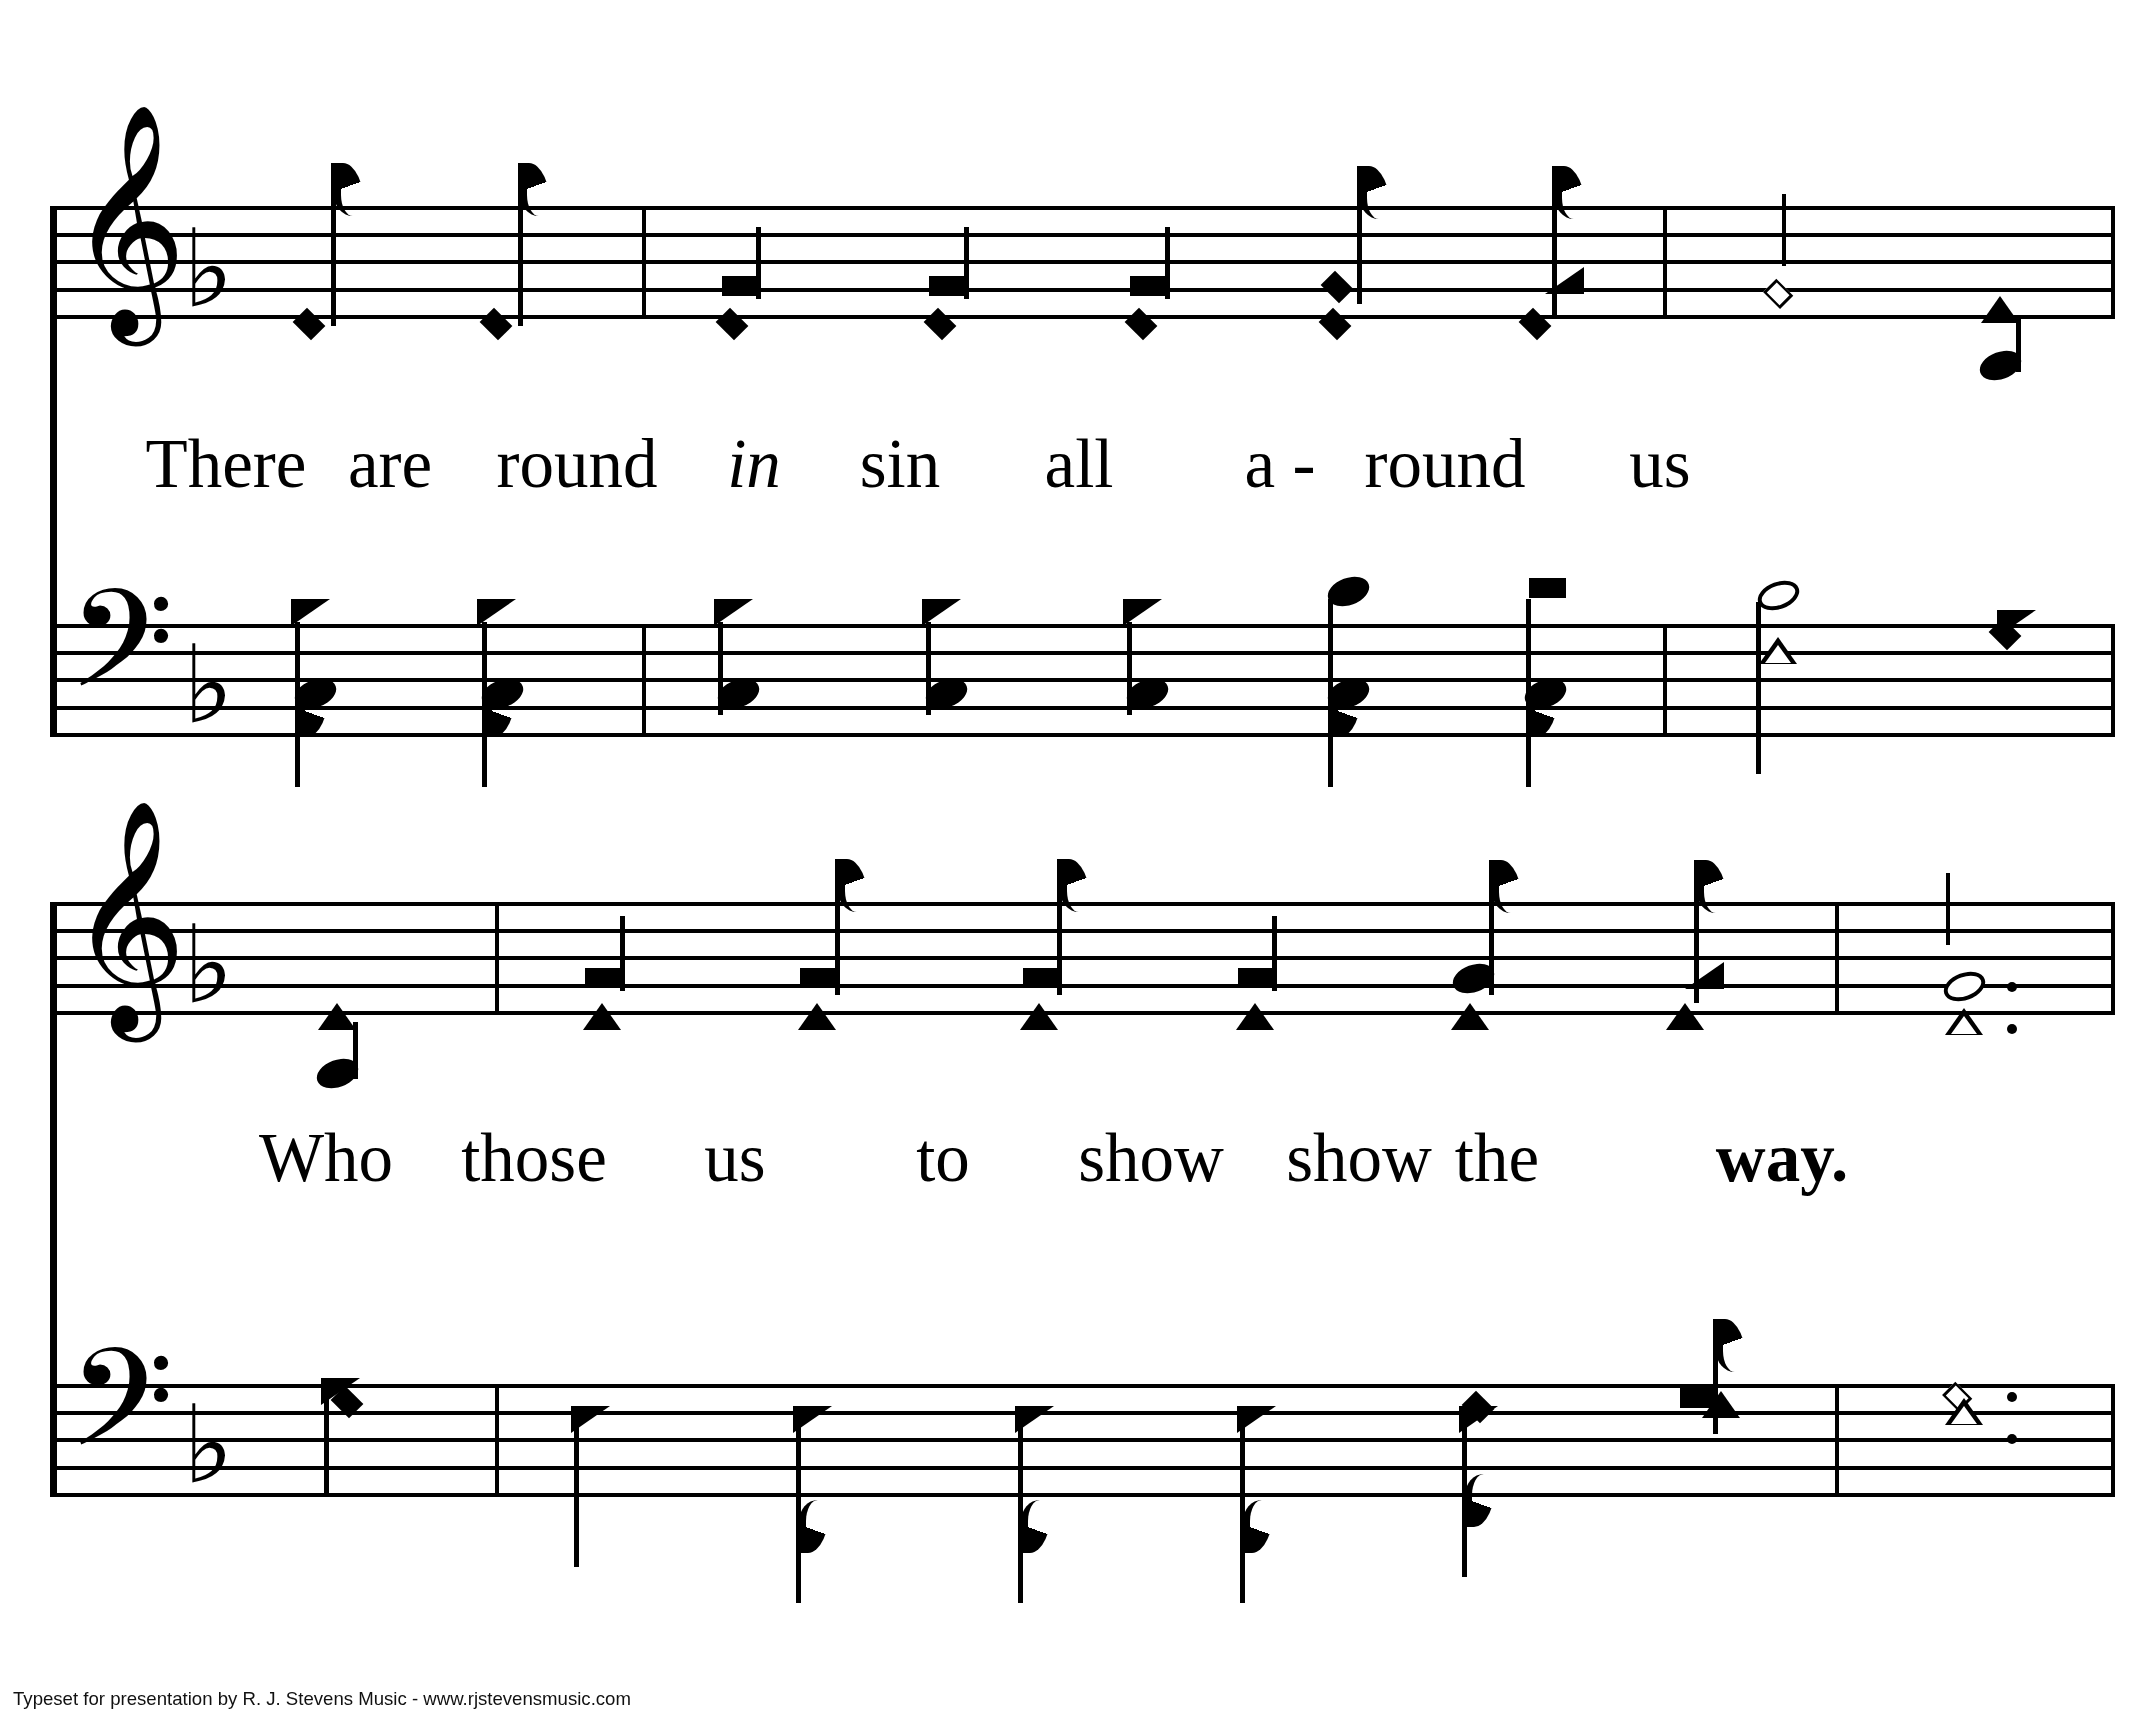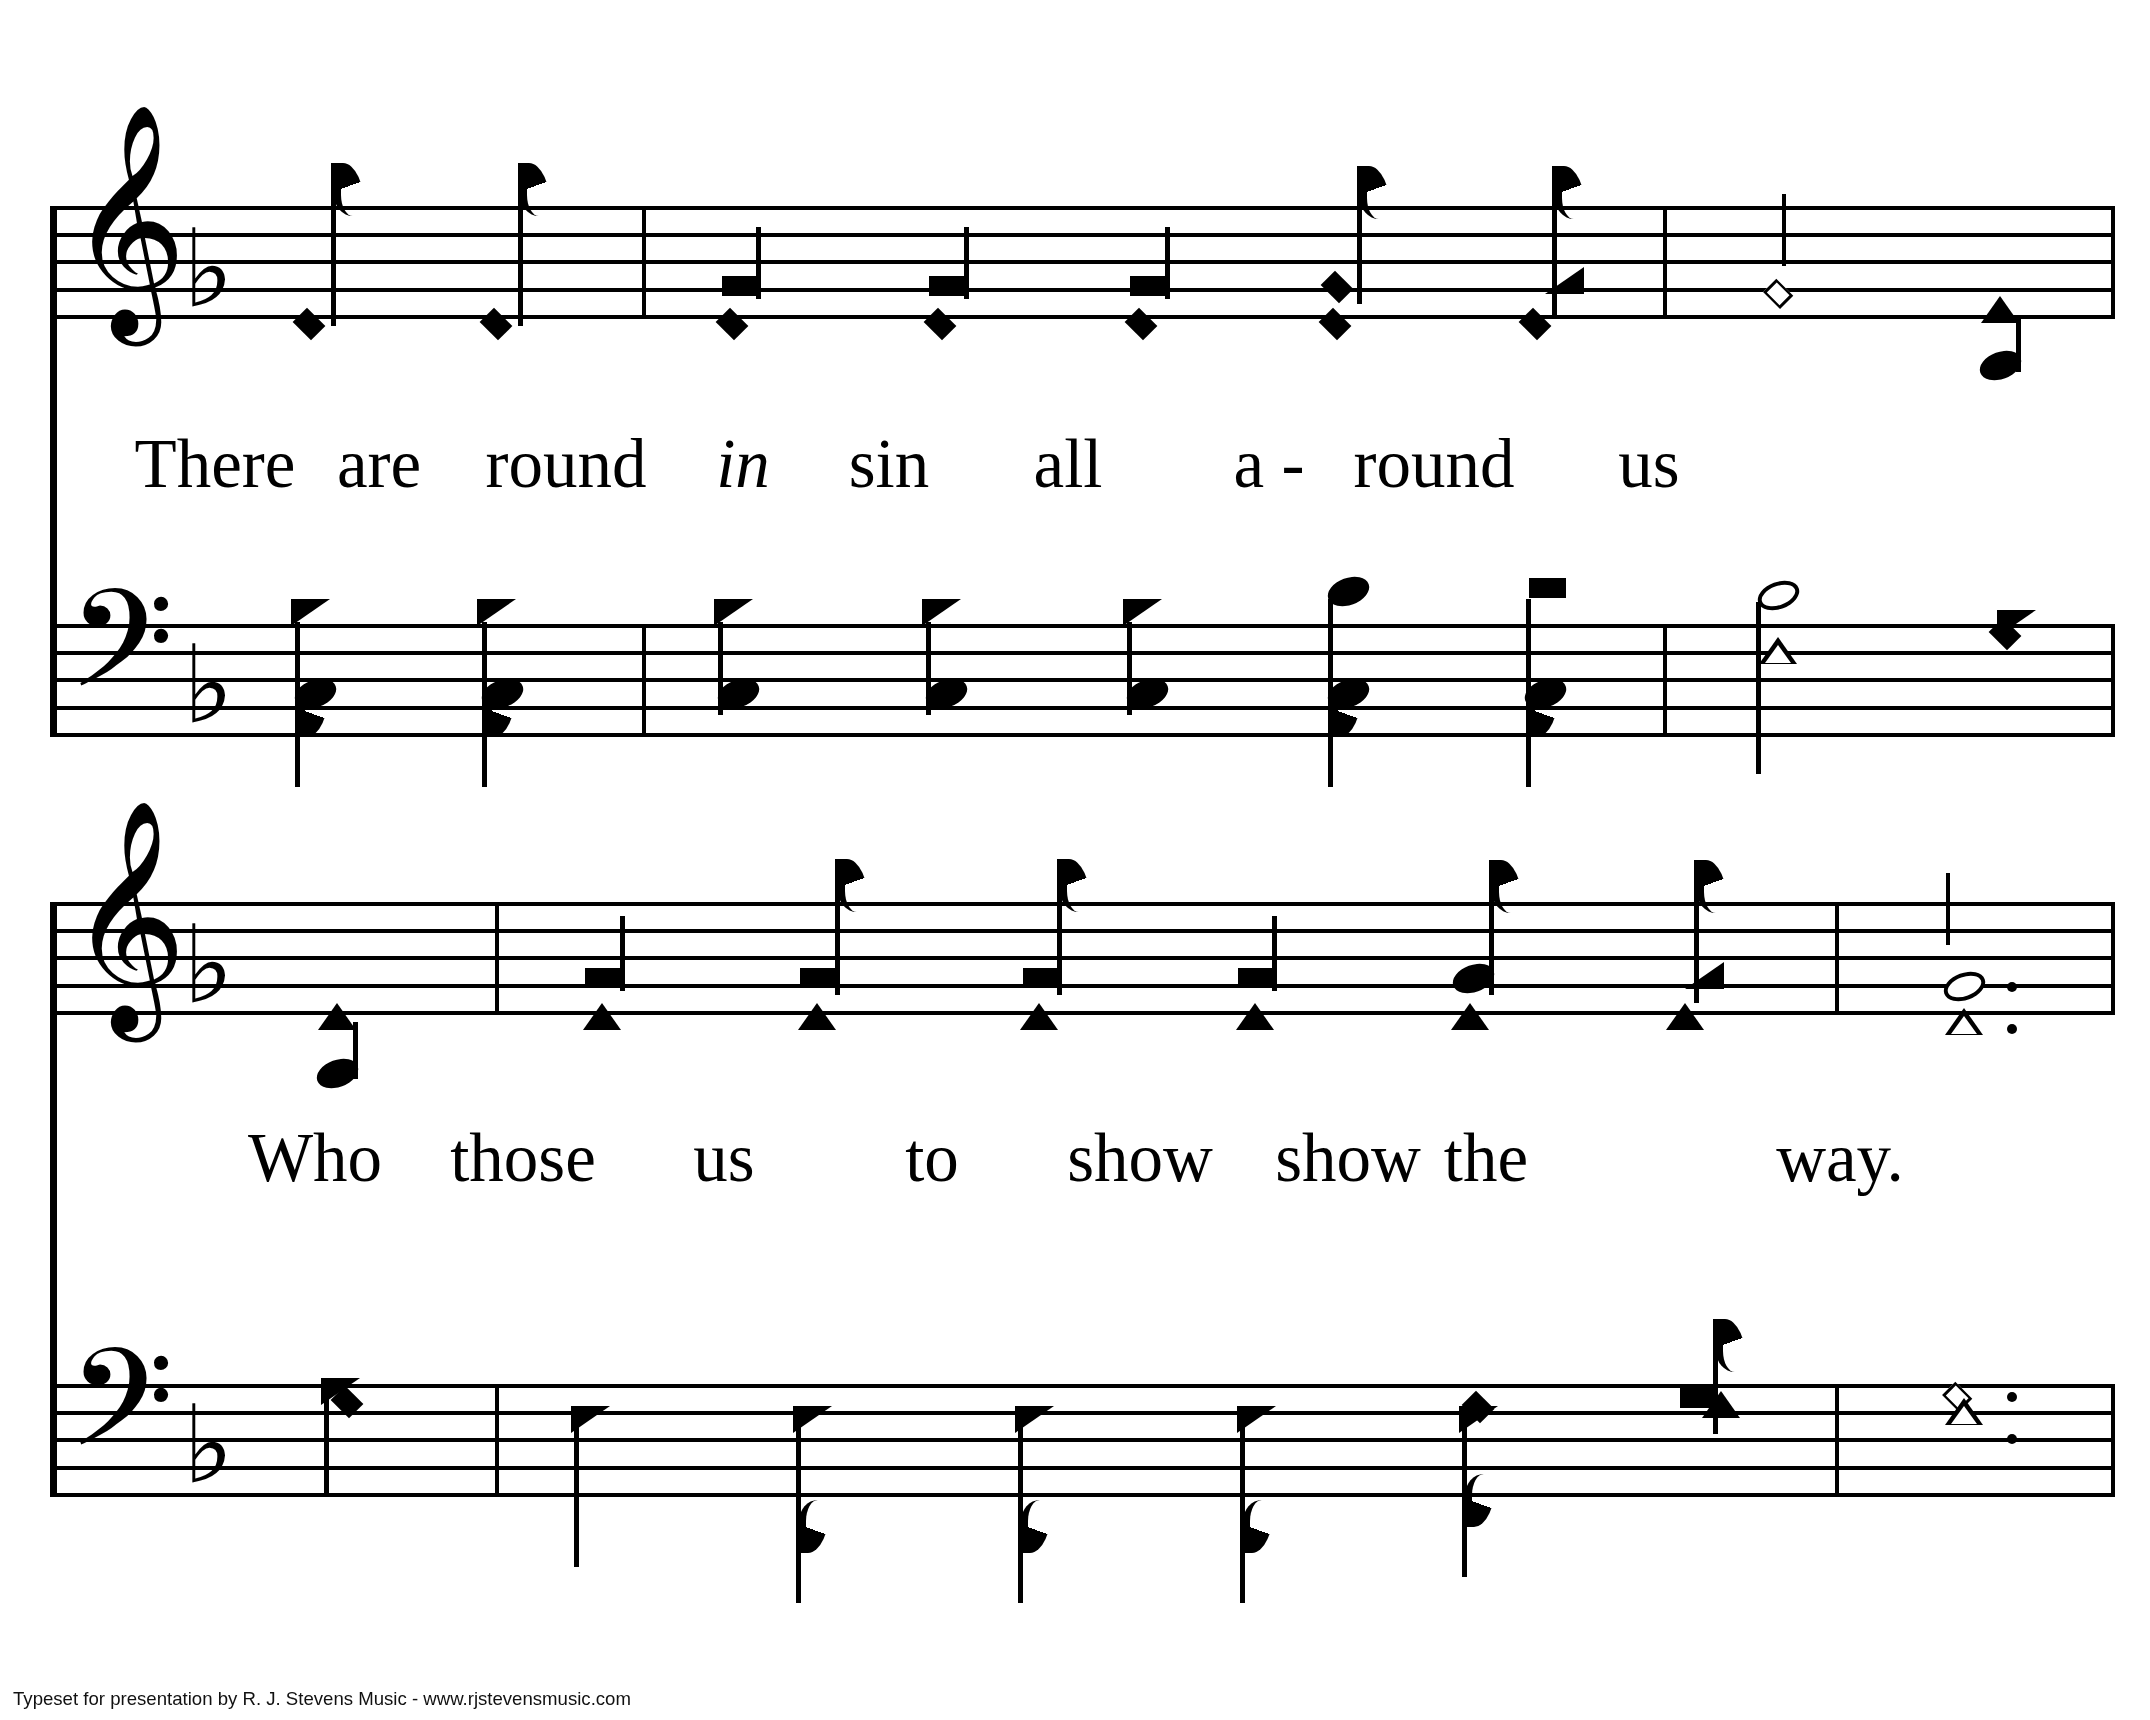--- a/index.html
+++ b/index.html
@@ -219,20 +219,21 @@
     width: 2151px;
     height: 86px;
   }
   .lyric {
     position: absolute;
     font-family: "Liberation Serif", serif;
     font-size: 69px;
     line-height: 1;
     white-space: nowrap;
     transform: translateX(-50%);
+    margin-left: 11px;
   }
 
   
   #footer {
     position: absolute;
     left: 13px;
     top: 1688px;
     font-family: "Liberation Sans", sans-serif;
     font-size: 18.6px;
     color: #111;
@@ -422,21 +423,21 @@
     <div class="dot" style="left:2007px; top:178px;"></div>
 
     <div class="lyrics" style="top:278px;">
       <div class="lyric" style="left:315px;">Who</div>
       <div class="lyric" style="left:523px;">those</div>
       <div class="lyric" style="left:724px;">us</div>
       <div class="lyric" style="left:932px;">to</div>
       <div class="lyric" style="left:1140px;">show</div>
       <div class="lyric" style="left:1348px;">show</div>
       <div class="lyric" style="left:1486px;">the</div>
-      <div class="lyric" style="left:1840px;">way.</div>
+      <div class="lyric" style="left:1771px;font-weight:bold;">way.</div>
     </div>
 
     <div class="staff" style="top:538px;">
       <div class="line l0"></div>
       <div class="line l1"></div>
       <div class="line l2"></div>
       <div class="line l3"></div>
       <div class="line l4"></div>
     </div>
     <div class="clef bass" style="top:487px;">𝄢</div>

